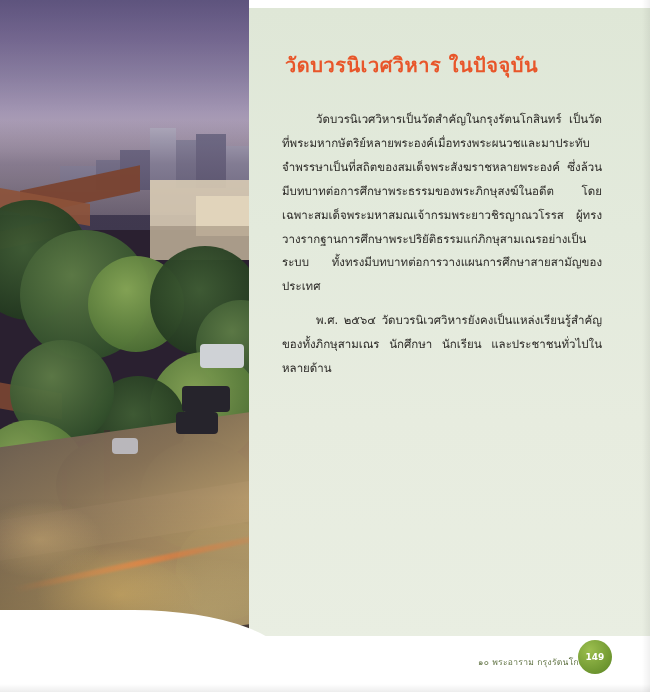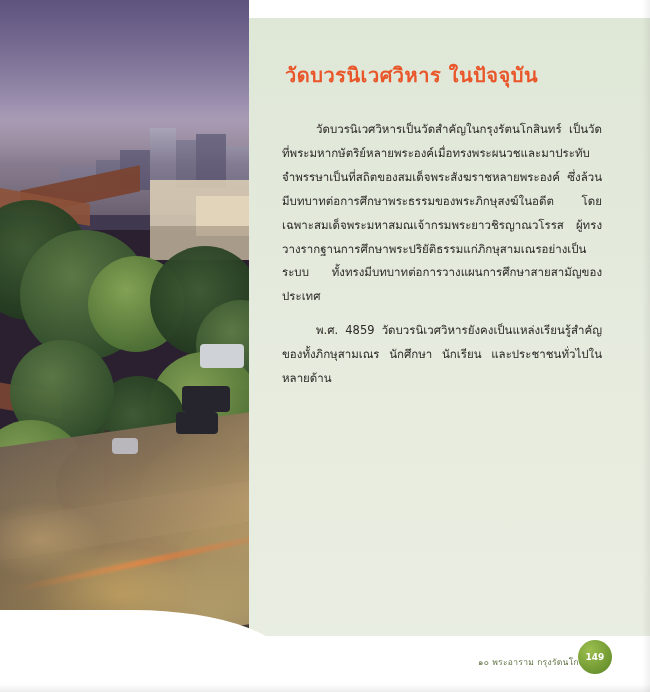--- a/index.html
+++ b/index.html
@@ -155,21 +155,21 @@
     background:
       linear-gradient(180deg, rgba(0,0,0,0.12) 0%, rgba(0,0,0,0) 18%),
       linear-gradient(0deg, rgba(0,0,0,0.25) 0%, rgba(0,0,0,0) 22%);
     pointer-events: none;
   }
 
   
   .textpanel {
     position: absolute;
     left: 249px;
-    top: 18px;
+    top: 8px;
     width: 401px;
     height: 636px;
     background: linear-gradient(180deg, #dfe7d7 0%, #e3eadc 35%, #e7ecdf 65%, #e9eee2 100%);
   }
 
   .heading {
     position: absolute;
     left: 36px;
     top: 44px;
     width: 340px;
@@ -312,21 +312,21 @@
 
     <div class="glow"></div>
     <div class="vignette"></div>
   </div>
 
   <div class="textpanel">
     <div class="heading">วัดบวรนิเวศวิหาร ในปัจจุบัน</div>
 
     <div class="body-text">
       <p>วัดบวรนิเวศวิหารเป็นวัดสำคัญในกรุงรัตนโกสินทร์ เป็นวัดที่พระมหากษัตริย์หลายพระองค์เมื่อทรงพระผนวชและมาประทับจำพรรษาเป็นที่สถิตของสมเด็จพระสังฆราชหลายพระองค์ ซึ่งล้วนมีบทบาทต่อการศึกษาพระธรรมของพระภิกษุสงฆ์ในอดีต โดยเฉพาะสมเด็จพระมหาสมณเจ้ากรมพระยาวชิรญาณวโรรส ผู้ทรงวางรากฐานการศึกษาพระปริยัติธรรมแก่ภิกษุสามเณรอย่างเป็นระบบ ทั้งทรงมีบทบาทต่อการวางแผนการศึกษาสายสามัญของประเทศ</p>
-      <p>พ.ศ. 4859 วัดบวรนิเวศวิหารยังคงเป็นแหล่งเรียนรู้สำคัญของทั้งภิกษุสามเณร นักศึกษา นักเรียน และประชาชนทั่วไปในหลายด้าน</p>
+      <p>พ.ศ. ๒๕๖๔ วัดบวรนิเวศวิหารยังคงเป็นแหล่งเรียนรู้สำคัญของทั้งภิกษุสามเณร นักศึกษา นักเรียน และประชาชนทั่วไปในหลายด้าน</p>
     </div>
   </div>
 
   <div class="bottom"></div>
   <div class="curve"></div>
 
   <div class="footer-text">๑๐ พระอาราม กรุงรัตนโกสินทร์</div>
   <div class="page-badge">149</div>
 
   <div class="paper-edge">

